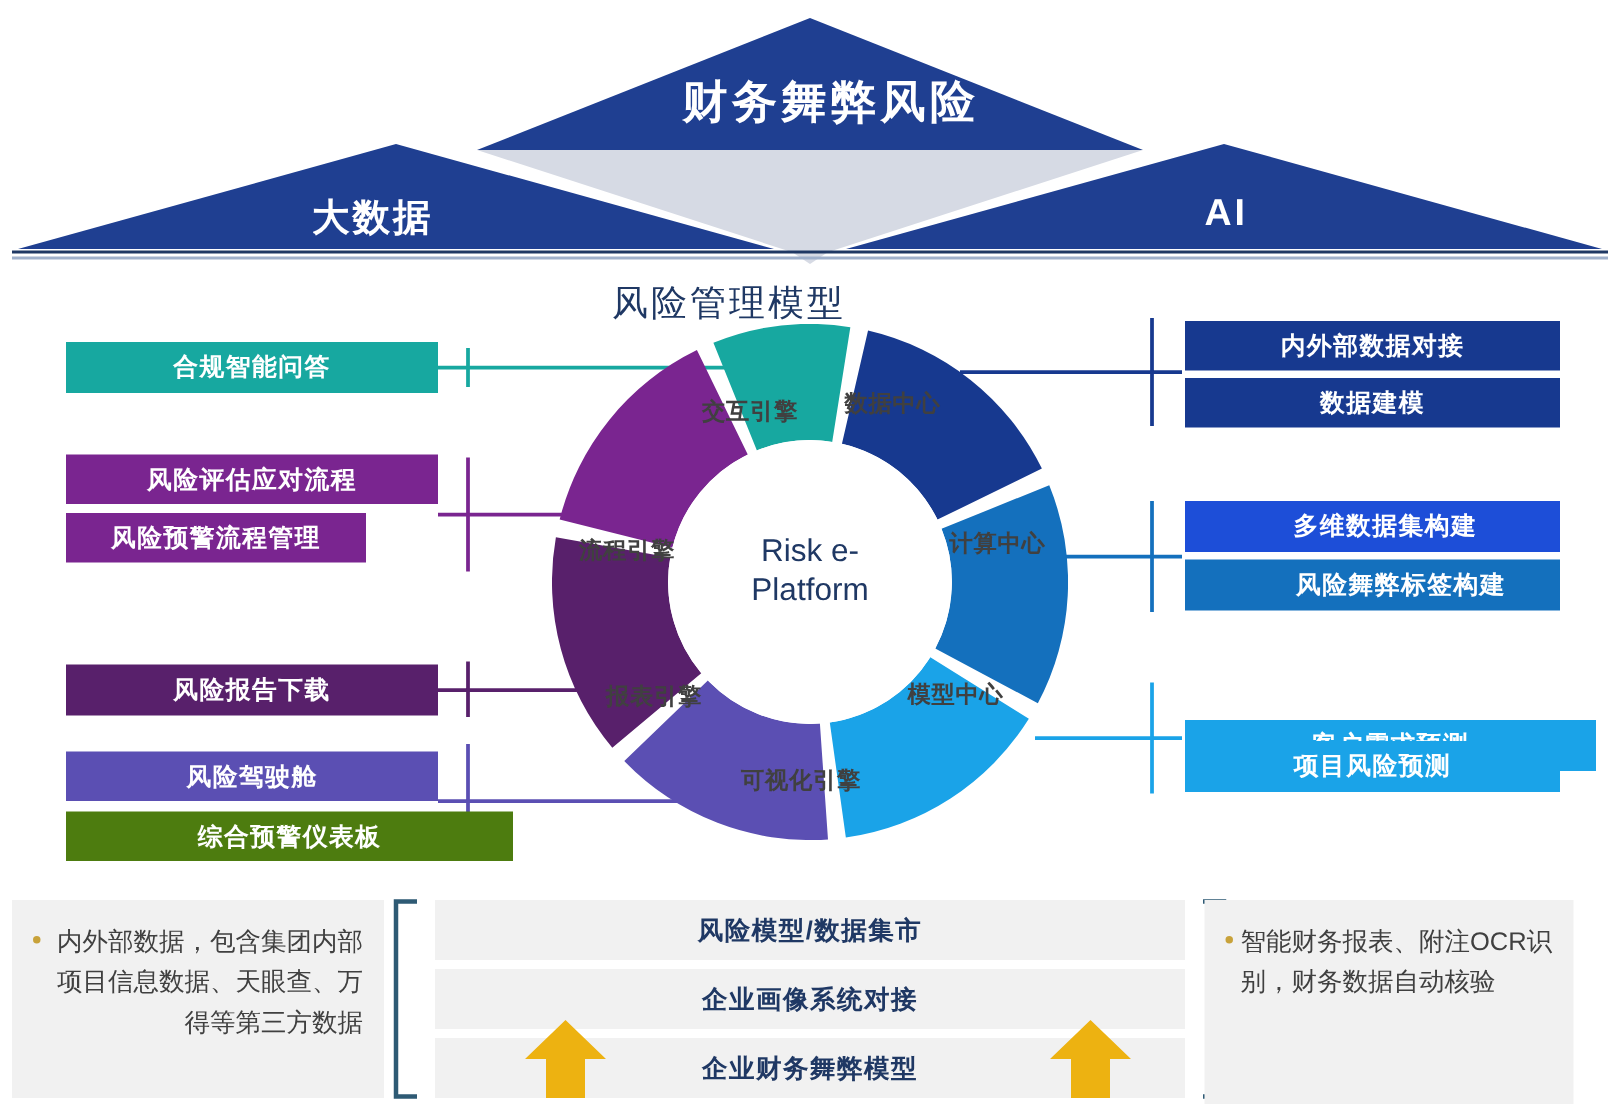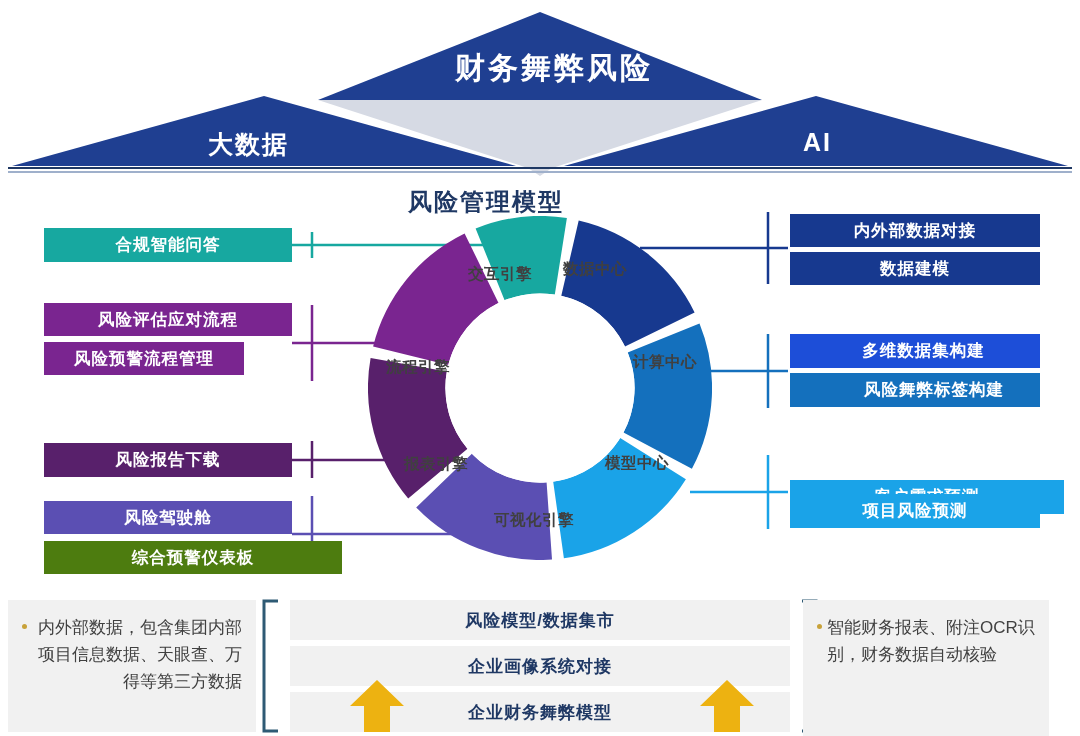--- a/index.html
+++ b/index.html
@@ -18,21 +18,21 @@
   }
   .tri-top-label{font-size:30px;left:455px;top:48px;letter-spacing:3px;}
   .tri-left-label{font-size:25px;left:208px;top:128px;}
   .tri-right-label{font-size:25px;left:803px;top:128px;}
   .baseline{position:absolute;left:8px;top:167px;width:1064px;height:2px;background:#1f3864;}
   .baseline2{position:absolute;left:8px;top:171px;width:1064px;height:2px;background:#9fb0cb;}
 
   
   .section-title{
     position:absolute;left:0;top:186px;width:972px;text-align:center;
-    font-size:24px;font-weight:700;color:#1f3864;letter-spacing:2px;
+    font-size:24px;font-weight:400;color:#1f3864;letter-spacing:2px;
   }
 
   
   .donut-wrap{position:absolute;left:368px;top:216px;width:344px;height:344px;}
   .donut-hole-label{
     position:absolute;left:472px;top:355px;width:136px;text-align:center;
     font-size:21px;color:#1f3864;line-height:26px;letter-spacing:0px;
   }
   .seg-label{
     position:absolute;color:#404040;font-size:15.5px;font-weight:700;
@@ -134,20 +134,21 @@
 
         <path fill="#58206b" d="M -131.8 110.5 A 172 172 0 0 1 -169.4 -29.9 L -93.2 -16.4 A 94.6 94.6 0 0 0 -72.5 60.8 Z"></path>
 
         <path fill="#7a2590" d="M -166.9 -41.6 A 172 172 0 0 1 -75.4 -154.6 L -41.5 -85.0 A 94.6 94.6 0 0 0 -91.8 -22.9 Z"></path>
 
         <path fill="#17a8a0" d="M -64.4 -159.5 A 172 172 0 0 1 26.9 -169.9 L 14.8 -93.4 A 94.6 94.6 0 0 0 -35.4 -87.7 Z"></path>
         <circle r="94.6" fill="#ffffff"></circle>
       </g>
     </svg>
   </div>
+  <div class="donut-hole-label">Risk e-Platform</div>
 
   <div class="seg-label" style="left:563px;top:259px;">数据中心</div>
   <div class="seg-label" style="left:633px;top:352px;">计算中心</div>
   <div class="seg-label" style="left:605px;top:453px;">模型中心</div>
   <div class="seg-label" style="left:494px;top:510px;">可视化引擎</div>
   <div class="seg-label" style="left:404px;top:454px;">报表引擎</div>
   <div class="seg-label" style="left:386px;top:357px;">流程引擎</div>
   <div class="seg-label" style="left:468px;top:264px;">交互引擎</div>
 
   <div class="box" style="left:44px;top:228px;width:248px;height:34px;background:#17a8a0;">合规智能问答</div>

